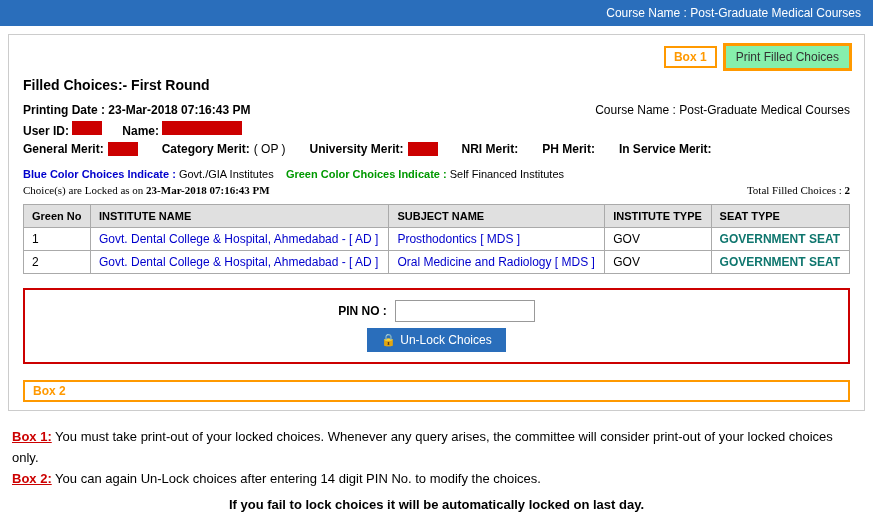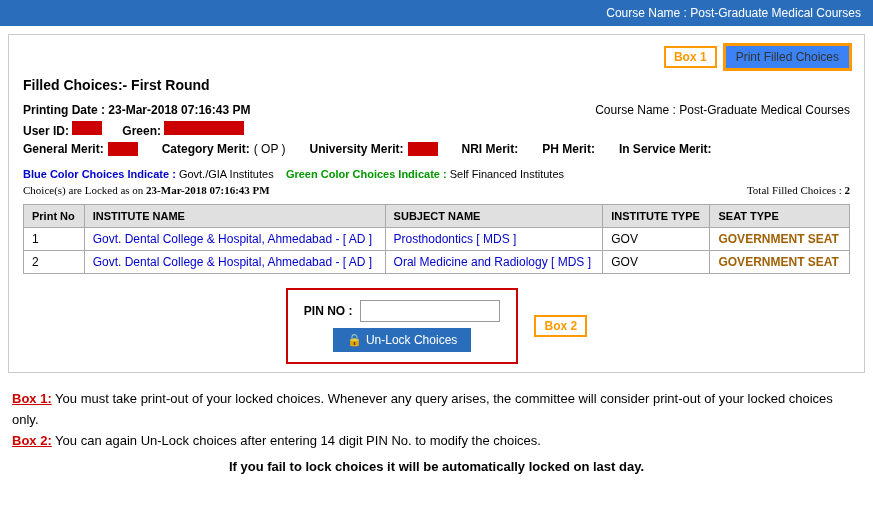--- a/index.html
+++ b/index.html
@@ -31,21 +31,21 @@
     .box1-label {
       border: 2px solid #f90;
       padding: 2px 8px;
       color: #f90;
       font-weight: bold;
       font-size: 12px;
     }
 
     .print-btn {
       border: 1px solid #f90;
-      background: #3b82f6;
+      background: #86efac;
       color: #333;
       padding: 4px 10px;
       font-size: 12px;
       cursor: pointer;
       outline: 2px solid #f90;
     }
 
     .section-title {
       font-size: 14px;
       font-weight: bold;
@@ -110,21 +110,21 @@
       font-weight: bold;
       font-size: 11px;
     }
 
     td {
       border: 1px solid #aaa;
       padding: 4px 8px;
     }
 
     td.blue-link { color: #0000cc; }
-    td.orange-text { color: #a16207; font-weight: bold; }
+    td.orange-text { color: #0f766e; font-weight: bold; }
 
     .pin-label { font-weight: bold; }
 
     .pin-input {
       border: 1px solid #999;
       height: 22px;
       width: 140px;
       font-size: 12px;
       padding: 2px 4px;
     }
@@ -145,22 +145,22 @@
       border: 2px solid #f90;
       padding: 2px 8px;
       color: #f90;
       font-weight: bold;
       font-size: 12px;
     }
 
     .pin-row {
       display: flex;
       justify-content: center;
-      align-items: center;
       gap: 16px;
+      flex-direction: column;
     }
 
     .pin-inner-group {
       border: 2px solid #c00;
       padding: 10px 16px;
       display: flex;
       flex-direction: column;
       align-items: center;
       gap: 6px;
     }
@@ -208,21 +208,21 @@
       <span>Post-Graduate Medical Courses</span>
     </div>
   </div>
 
   <div style="display:flex; gap:20px; margin-bottom:4px; align-items:center;">
     <div>
       <span style="font-weight:bold;">User ID:</span>
       <span class="info-value-redacted-sm"></span>
     </div>
     <div>
-      <span style="font-weight:bold;">Green:</span>
+      <span style="font-weight:bold;">Name:</span>
       <span class="info-value-redacted"></span>
     </div>
   </div>
 
   <div class="merit-row">
     <div class="merit-item">
       <span class="merit-label">General Merit:</span>
       <span class="info-value-redacted-sm"></span>
     </div>
     <div class="merit-item">
@@ -259,21 +259,21 @@
     </div>
     <div>
       <span>Total Filled Choices :</span>
       <span style="font-weight:bold;">2</span>
     </div>
   </div>
 
   <table>
     <thead>
       <tr>
-        <th>Print No</th>
+        <th>Green No</th>
         <th>INSTITUTE NAME</th>
         <th>SUBJECT NAME</th>
         <th>INSTITUTE TYPE</th>
         <th>SEAT TYPE</th>
       </tr>
     </thead>
     <tbody id="table-body">
     <tr>
       <td>1</td>
       <td class="blue-link">Govt. Dental College &amp; Hospital, Ahmedabad - [ AD ]</td>

